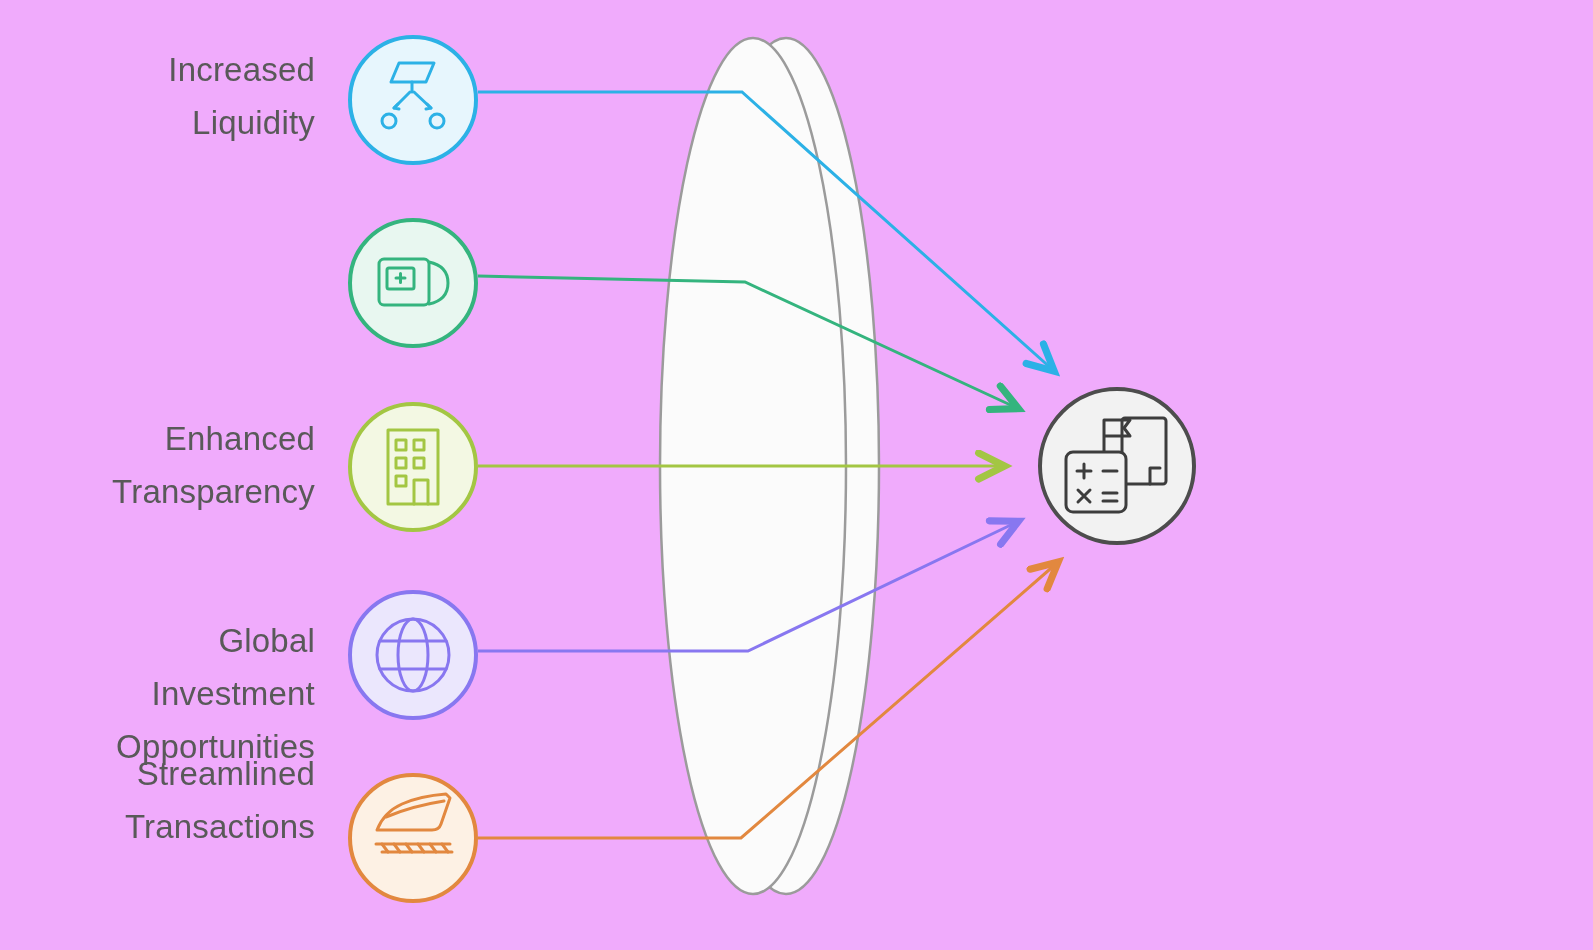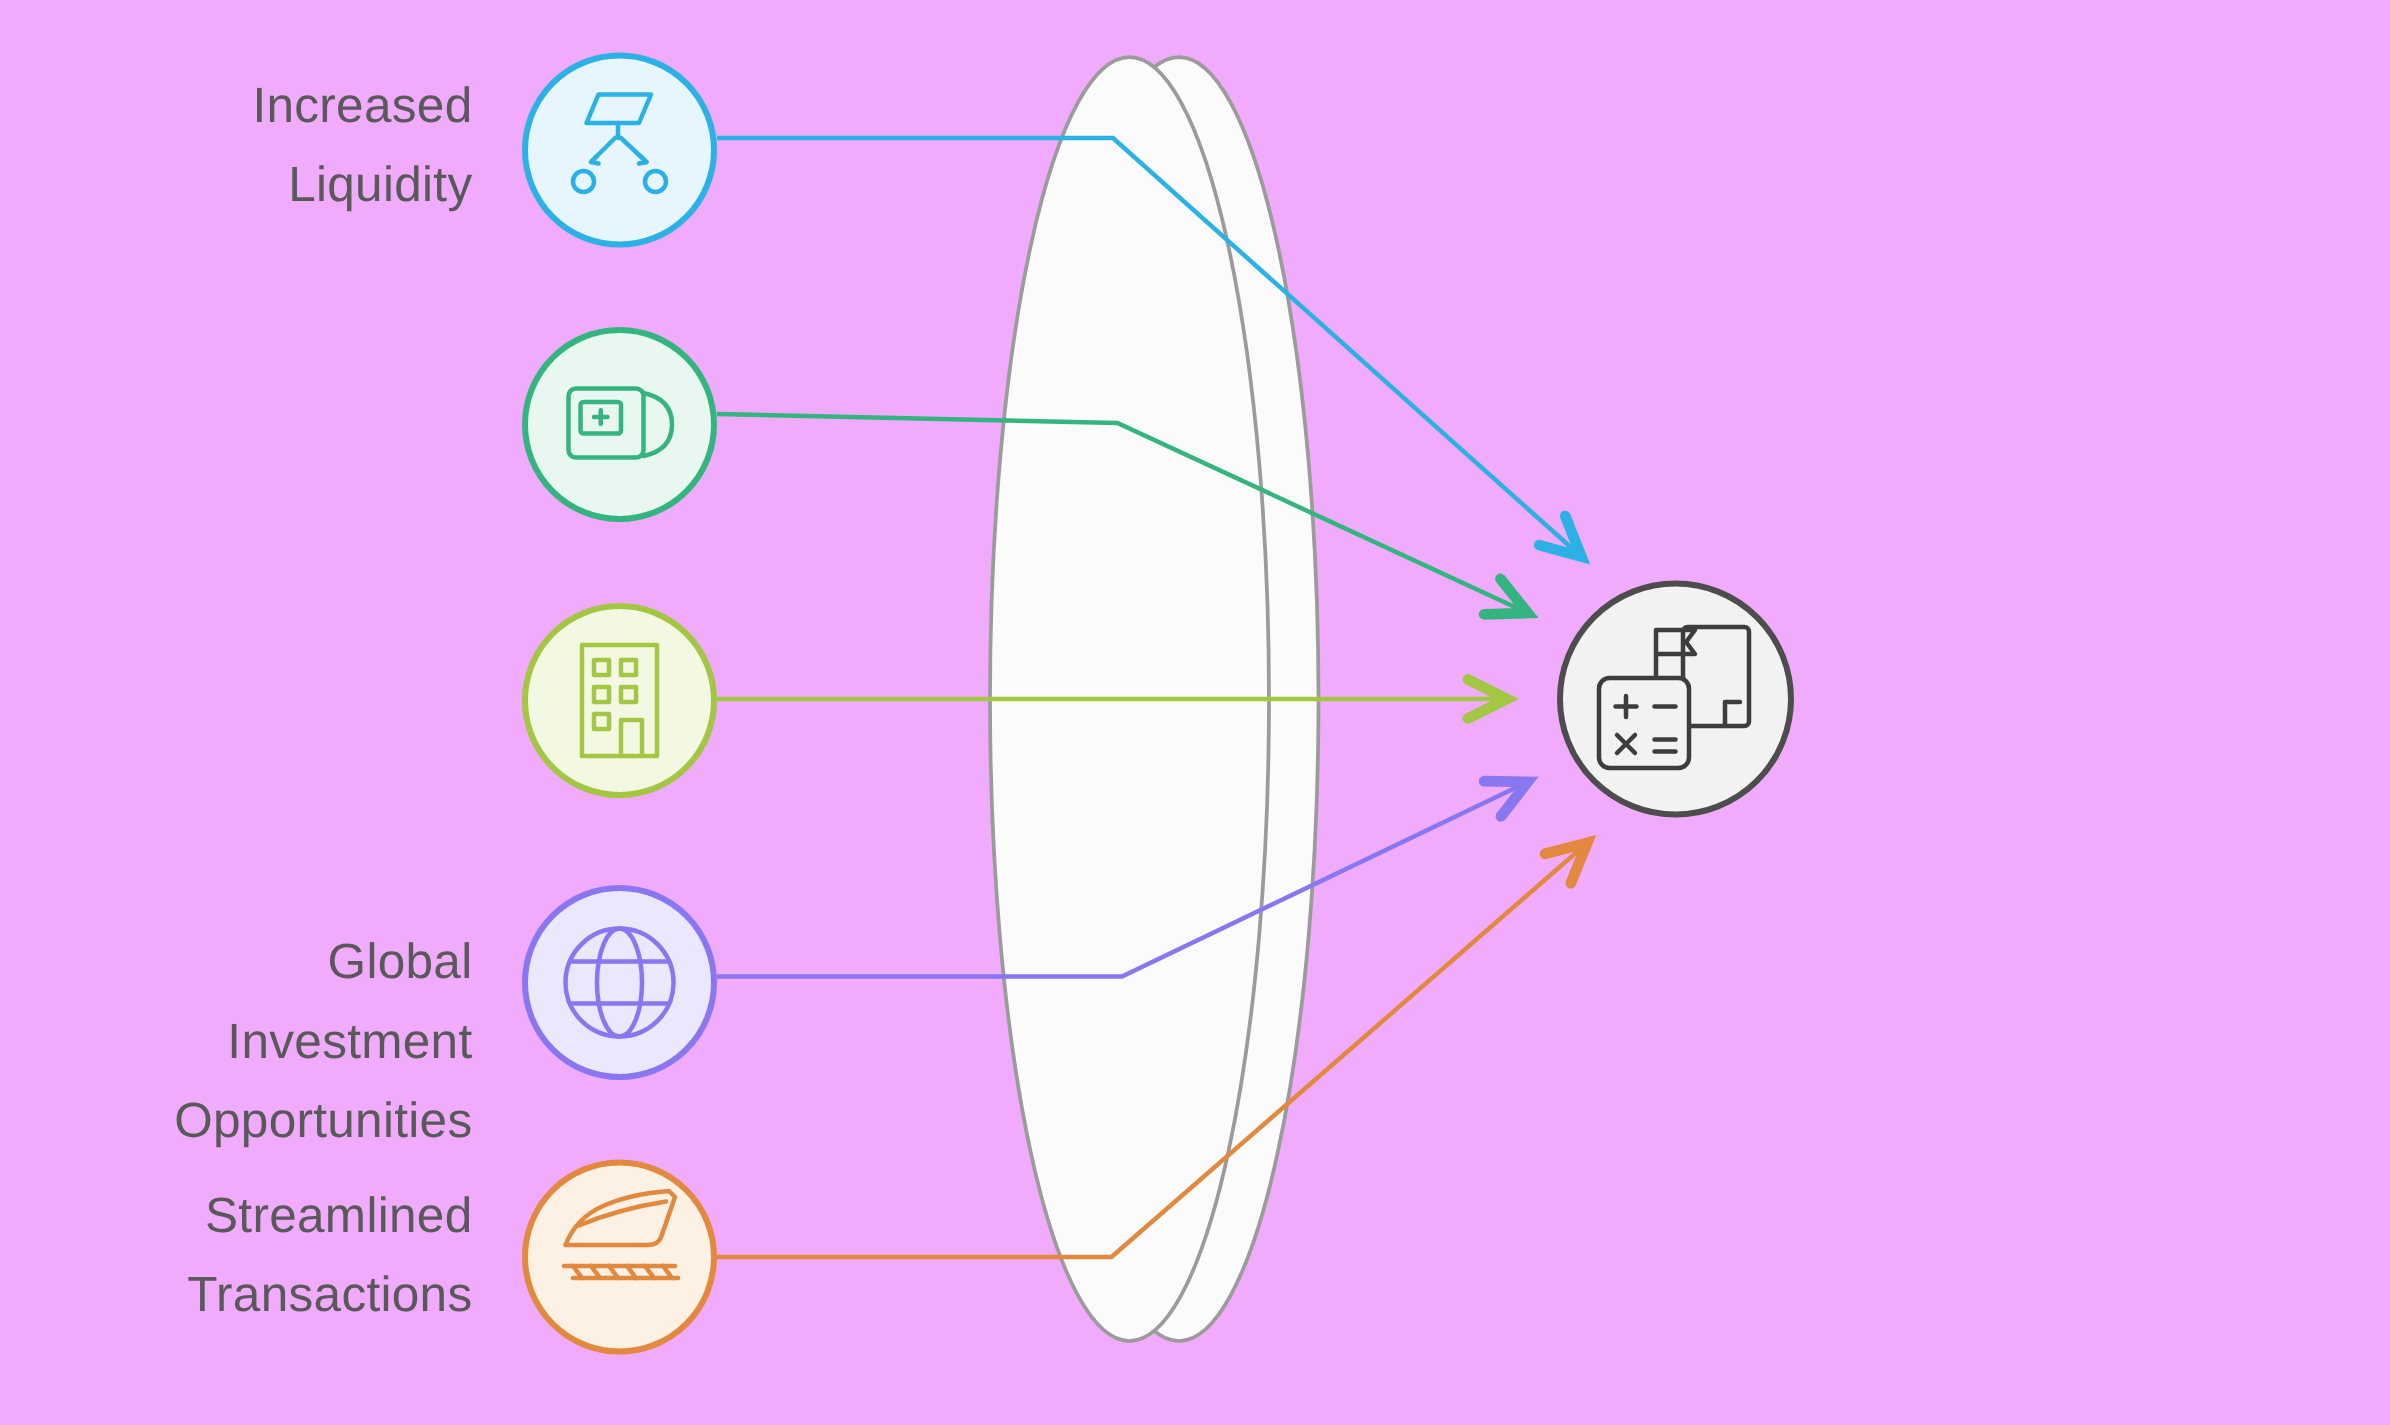--- a/index.html
+++ b/index.html
@@ -131,22 +131,24 @@
         <path d="M1078 490 l12 12 M1090 490 l-12 12"></path>
         <path d="M1103 493 h14 M1103 501 h14"></path>
       </g>
     </g>
   </svg>
 
   <div class="label left" style="top: 44px; color: rgb(89, 89, 89);">Increased
 Liquidity</div>
 
 
+  <div class="label left" style="top: 413px; color: rgb(89, 89, 89);">Enhanced
+Transparency</div>
 
   <div class="label left" style="top: 575px; color: rgb(89, 89, 89); margin-top: 40px;">Global
 Investment
 Opportunities</div>
 
-  <div class="label left" style="top: 784px; color: rgb(89, 89, 89);">Streamlined
+  <div class="label left" style="top: 748px; color: rgb(89, 89, 89);">Streamlined
 Transactions</div>
 
 
 </div>
 
 </body></html>

